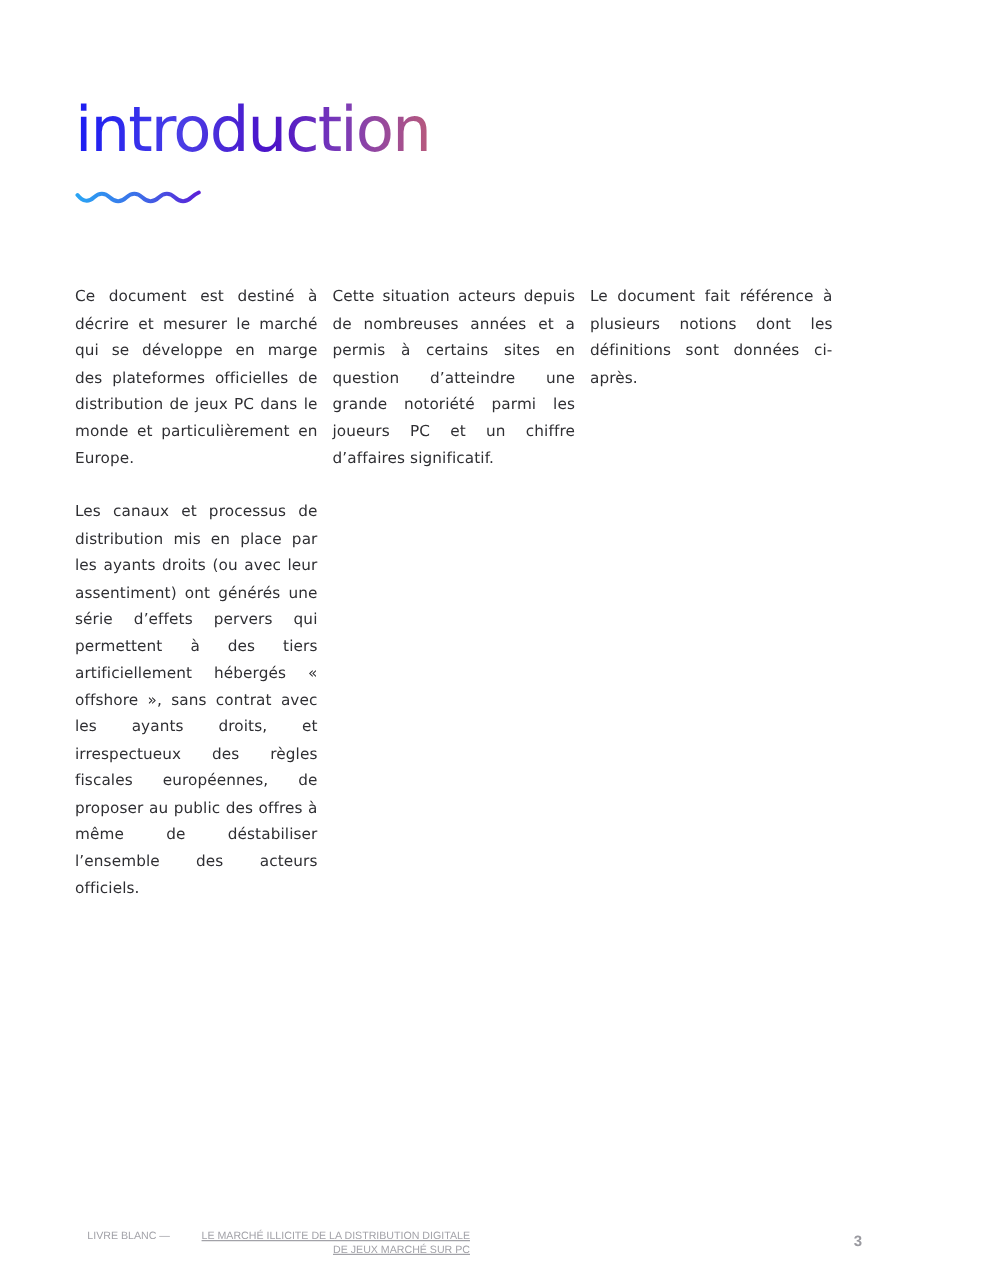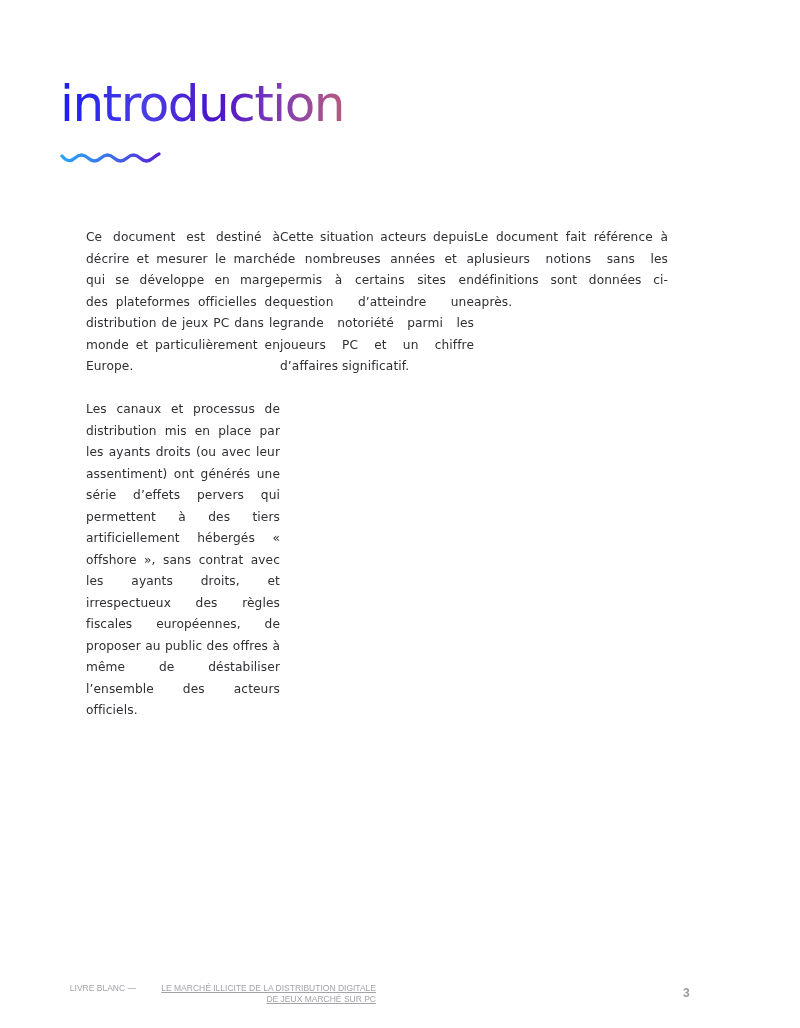--- a/index.html
+++ b/index.html
@@ -35,21 +35,22 @@
       top: 150px;
       width: 102px;
       height: 16px;
     }
     .columns {
       position: absolute;
       left: 60px;
       top: 227px;
       width: 634px;
       display: flex;
-      justify-content: center;
+      justify-content: flex-start;
+      gap: 12px;
     }
     .col {
       width: 194px;
     }
     .col p {
       margin: 0 0 21.5px 0;
       font-family: "DejaVu Sans", sans-serif;
       font-size: 12.2px;
       line-height: 21.5px;
       color: #2f2f33;
@@ -104,21 +105,21 @@
 
 <div class="columns">
   <div class="col">
     <p>Ce document est destiné à décrire et mesurer le marché qui se développe en marge des plateformes officielles de distribution de jeux PC dans le monde et particulièrement en Europe.</p>
     <p>Les canaux et processus de distribution mis en place par les ayants droits (ou avec leur assentiment) ont générés une série d’effets pervers qui permettent à des tiers artificiellement hébergés « offshore », sans contrat avec les ayants droits, et irrespectueux des règles fiscales européennes, de proposer au public des offres à même de déstabiliser l’ensemble des acteurs officiels.</p>
   </div>
   <div class="col">
     <p>Cette situation acteurs depuis de nombreuses années et a permis à certains sites en question d’atteindre une grande notoriété parmi les joueurs PC et un chiffre d’affaires significatif.</p>
   </div>
   <div class="col">
-    <p>Le document fait référence à plusieurs notions sans les définitions sont données ci-après.</p>
+    <p>Le document fait référence à plusieurs notions dont les définitions sont données ci-après.</p>
   </div>
 </div>
 
 <div class="footer-left">
   <div class="footer-label">LIVRE BLANC —</div>
   <div class="footer-title">
     <div>LE MARCHÉ ILLICITE DE LA DISTRIBUTION DIGITALE</div>
     <div>DE JEUX MARCHÉ SUR PC</div>
   </div>
 </div>

